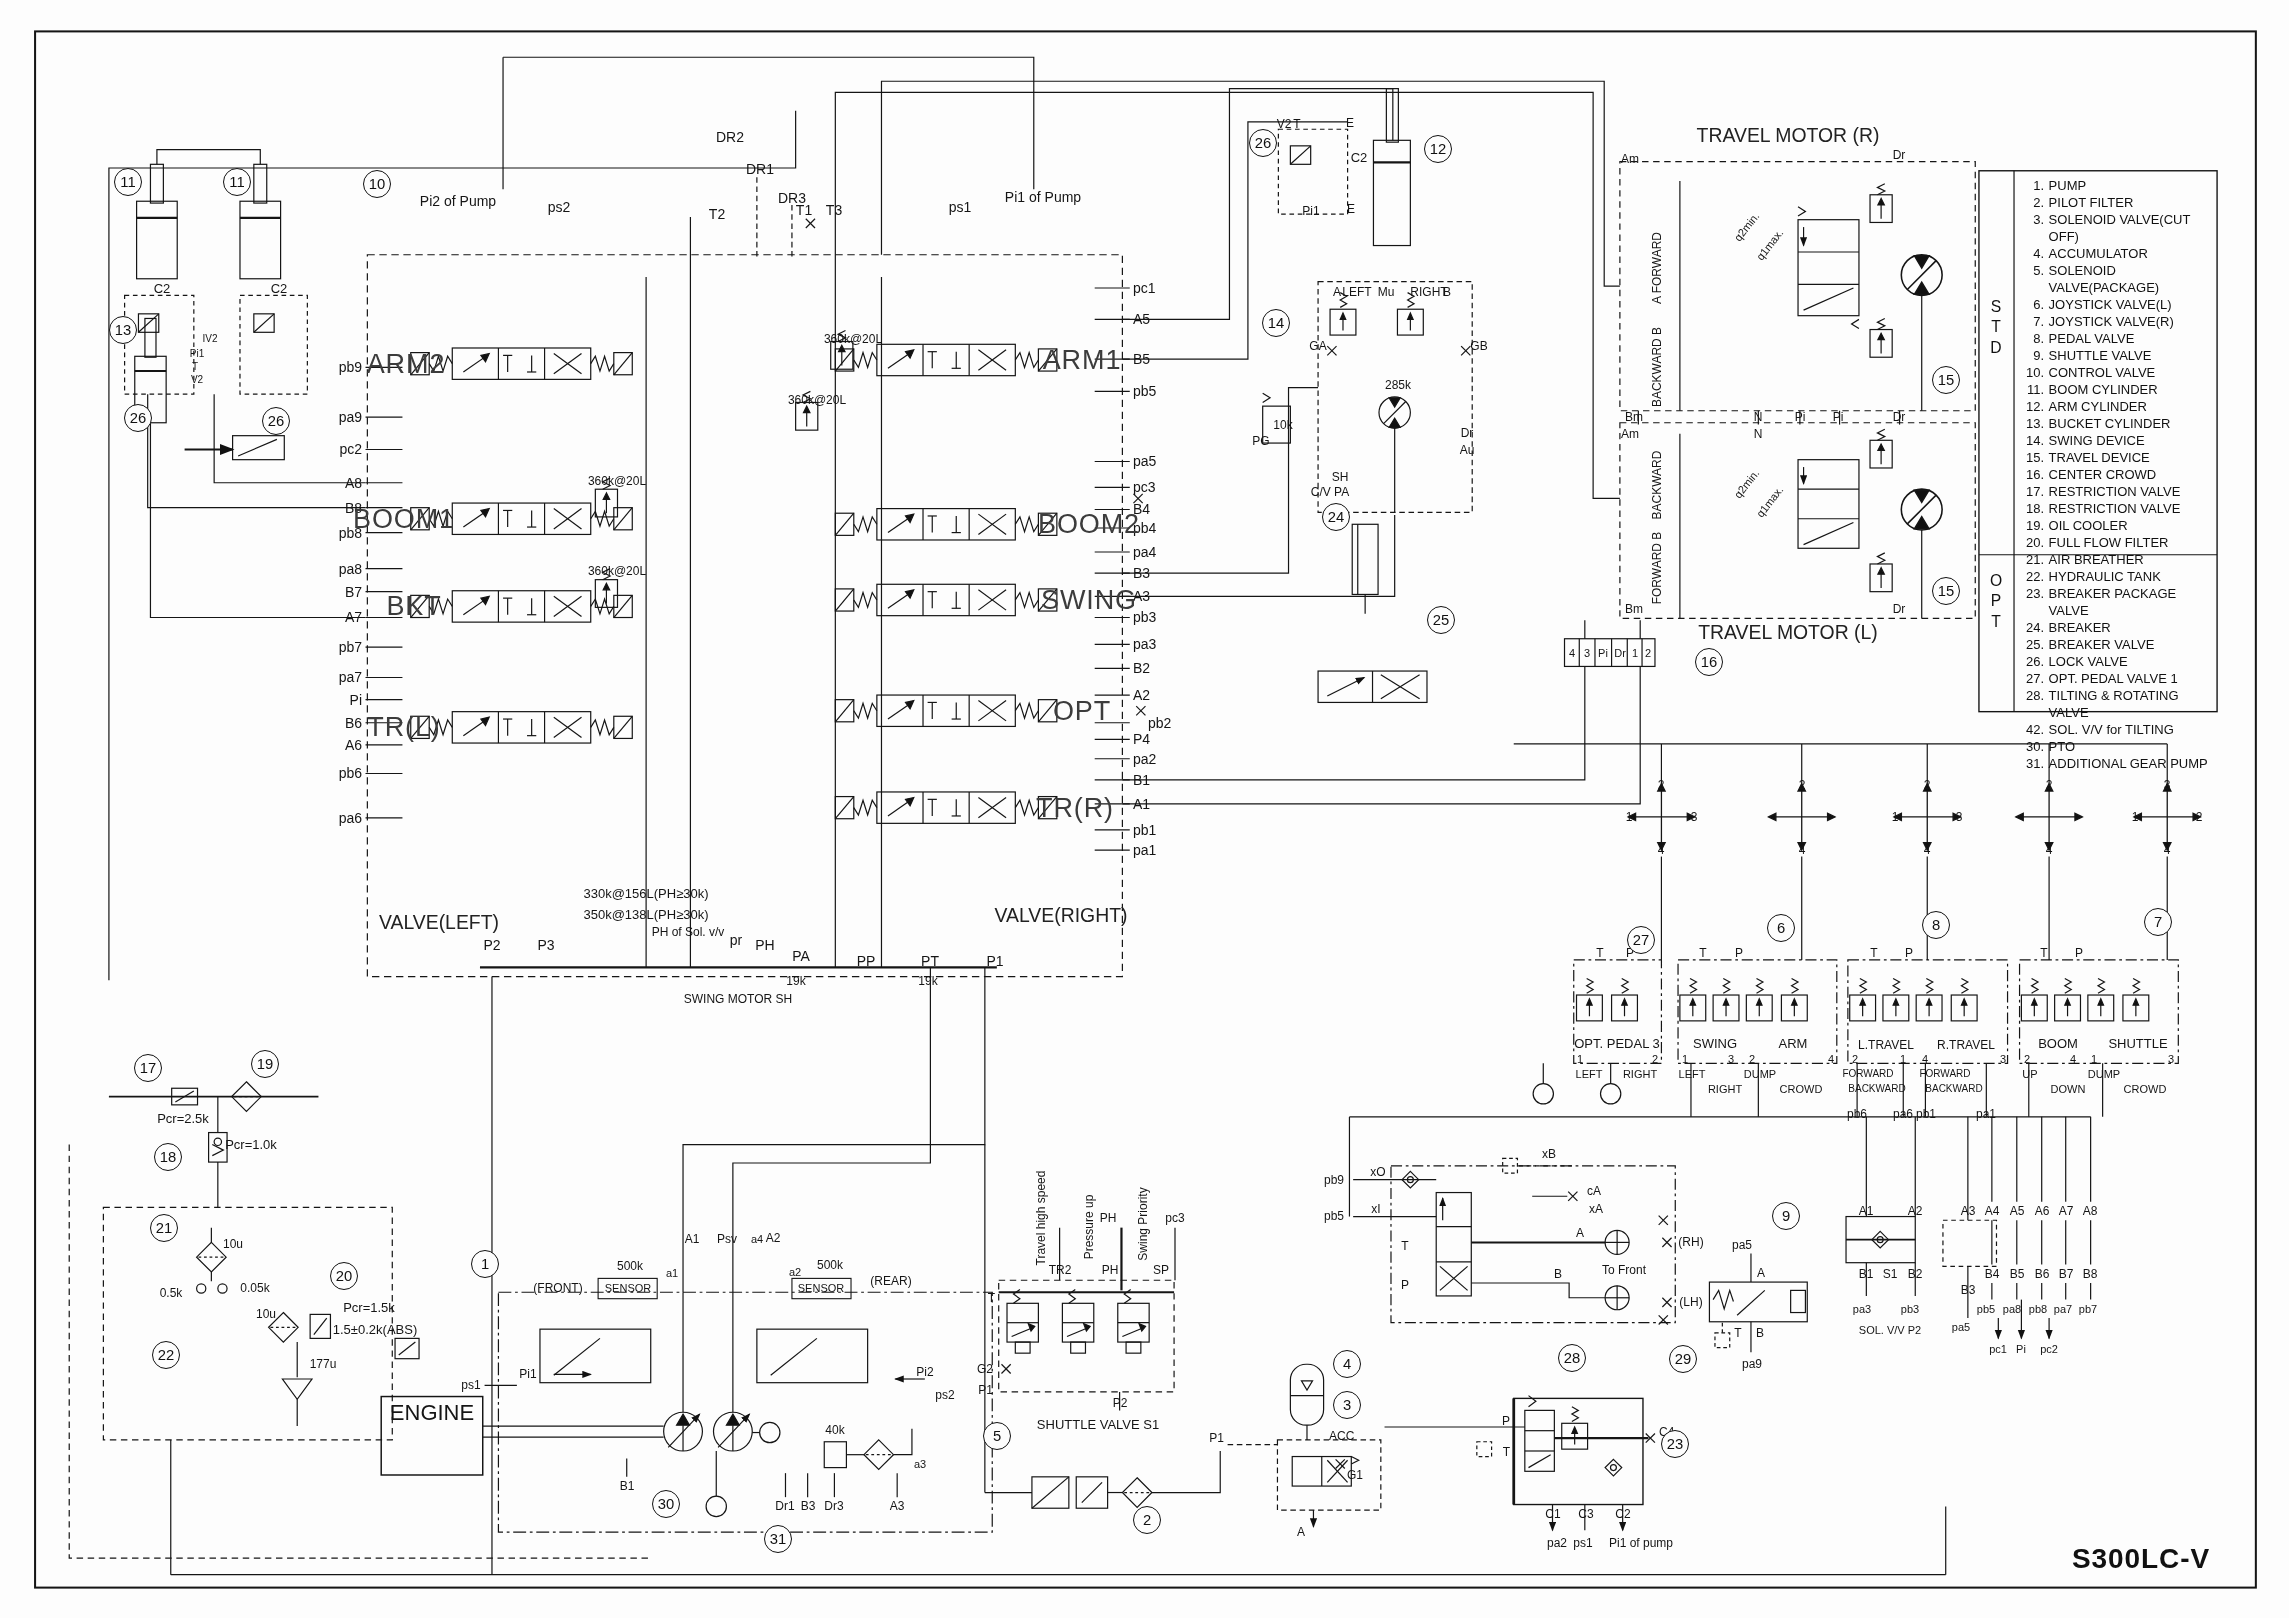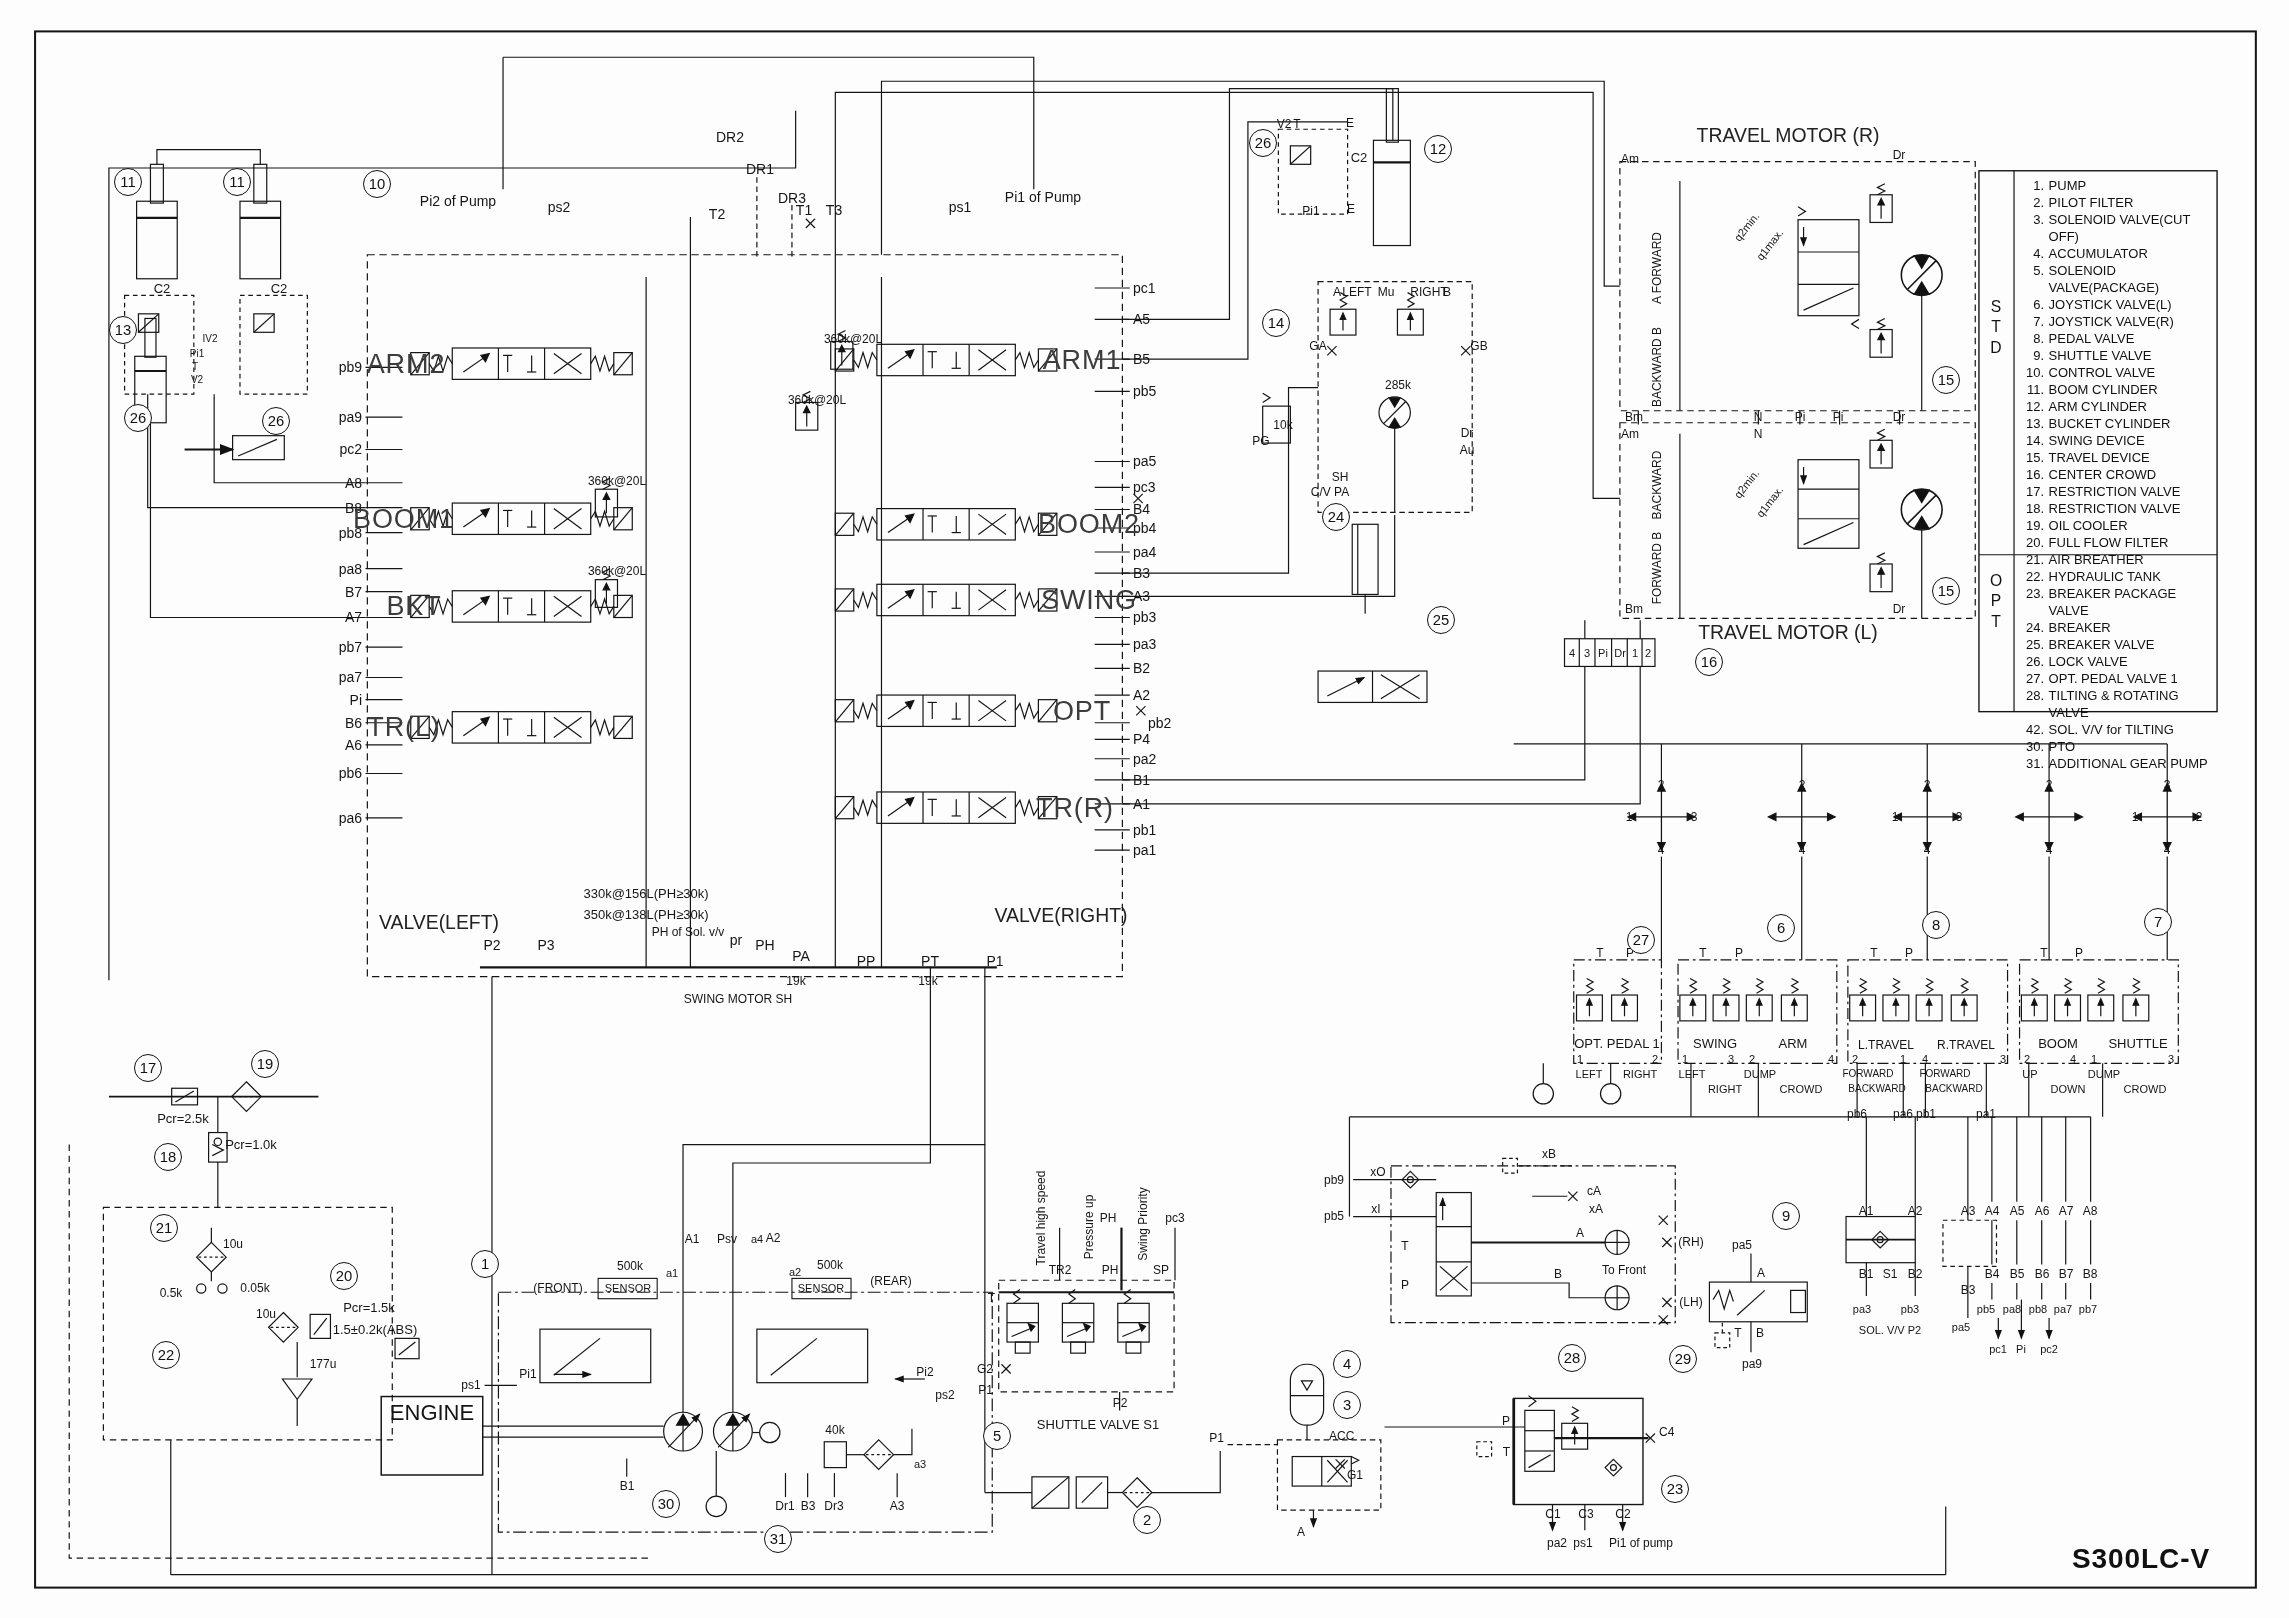--- a/index.html
+++ b/index.html
@@ -826,21 +826,21 @@
 <span class="lb t12" style="left:1648px;top:653px">2</span>
 
 <span class="lb t13" style="left:1600px;top:953px">T</span>
 <span class="lb t13" style="left:1630px;top:953px">P</span>
 <span class="lb t13" style="left:1703px;top:953px">T</span>
 <span class="lb t13" style="left:1739px;top:953px">P</span>
 <span class="lb t13" style="left:1874px;top:953px">T</span>
 <span class="lb t13" style="left:1909px;top:953px">P</span>
 <span class="lb t13" style="left:2044px;top:953px">T</span>
 <span class="lb t13" style="left:2079px;top:953px">P</span>
-<span class="lb t14" style="left:1617px;top:1043px">OPT. PEDAL 1</span>
+<span class="lb t14" style="left:1617px;top:1043px">OPT. PEDAL 3</span>
 <span class="lb t12" style="left:1580px;top:1059px">1</span>
 <span class="lb t12" style="left:1655px;top:1059px">2</span>
 <span class="lb t12" style="left:1589px;top:1074px">LEFT</span>
 <span class="lb t12" style="left:1640px;top:1074px">RIGHT</span>
 <span class="lb t14" style="left:1715px;top:1043px">SWING</span>
 <span class="lb t14" style="left:1793px;top:1043px">ARM</span>
 <span class="lb t12" style="left:1685px;top:1059px">1</span>
 <span class="lb t12" style="left:1731px;top:1059px">3</span>
 <span class="lb t12" style="left:1752px;top:1059px">2</span>
 <span class="lb t12" style="left:1831px;top:1059px">4</span>
@@ -1029,21 +1029,21 @@
 <div class="bal" style="left:164px;top:1228px">21</div>
 <div class="bal" style="left:344px;top:1276px">20</div>
 <div class="bal" style="left:166px;top:1355px">22</div>
 <div class="bal" style="left:485px;top:1264px">1</div>
 <div class="bal" style="left:666px;top:1504px">30</div>
 <div class="bal" style="left:778px;top:1539px">31</div>
 <div class="bal" style="left:997px;top:1436px">5</div>
 <div class="bal" style="left:1147px;top:1520px">2</div>
 <div class="bal" style="left:1347px;top:1364px">4</div>
 <div class="bal" style="left:1347px;top:1405px">3</div>
-<div class="bal" style="left:1675px;top:1489px">23</div>
+<div class="bal" style="left:1675px;top:1444px">23</div>
 <div class="bal" style="left:1572px;top:1358px">28</div>
 <div class="bal" style="left:1683px;top:1359px">29</div>
 <div class="bal" style="left:1786px;top:1216px">9</div>
 <div class="bal" style="left:1641px;top:940px">27</div>
 <div class="bal" style="left:1781px;top:928px">6</div>
 <div class="bal" style="left:1936px;top:925px">8</div>
 <div class="bal" style="left:2158px;top:922px">7</div>
 
 </div>
 

